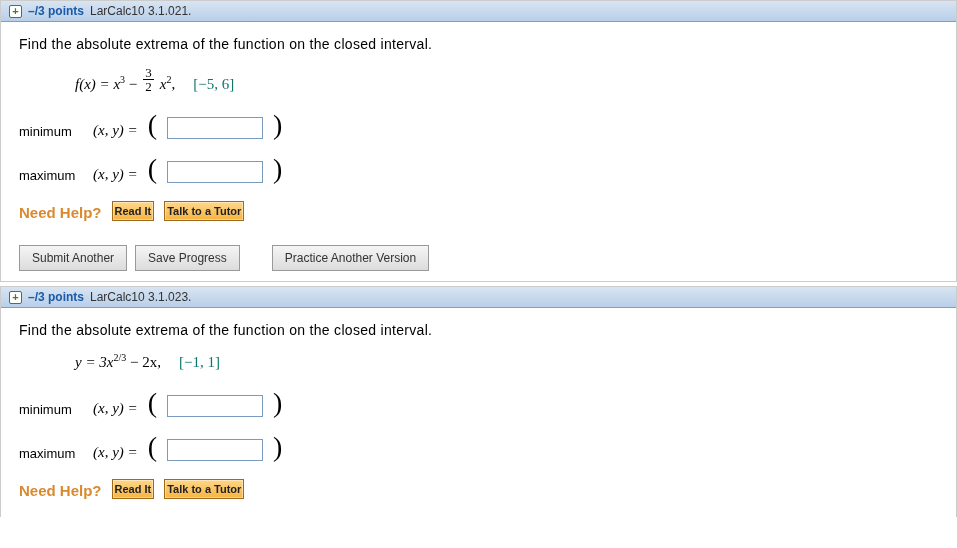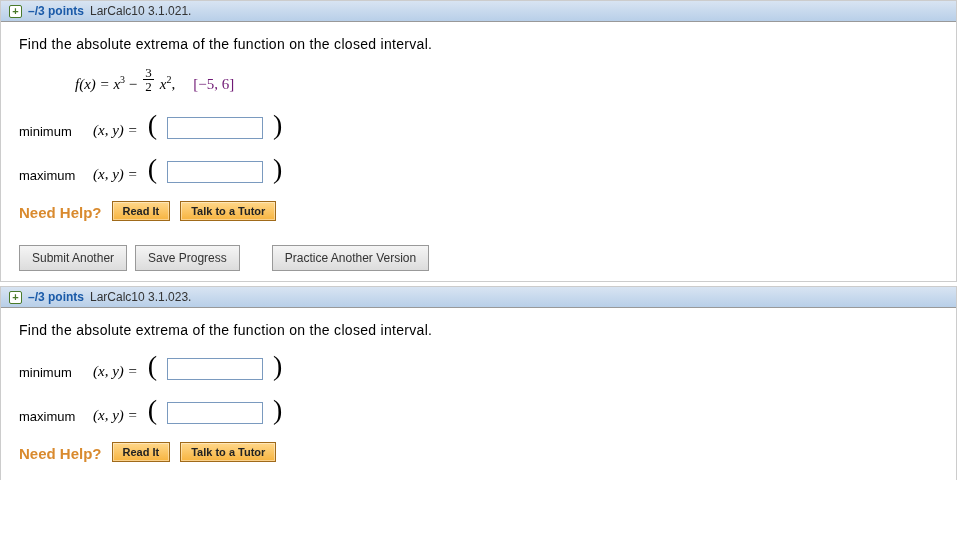--- a/index.html
+++ b/index.html
@@ -58,21 +58,21 @@
   .formula-row {
     margin: 0 0 18px 56px;
     font-family: 'Times New Roman', serif;
     font-style: italic;
     font-size: 15px;
     display: flex;
     align-items: flex-end;
     gap: 4px;
   }
   .formula-row .roman { font-style: normal; }
-  .interval { color: #701a75; margin-left: 14px; font-style: normal;}
+  .interval { color: #0f766e; margin-left: 14px; font-style: normal;}
   .frac {
     display: inline-flex;
     flex-direction: column;
     align-items: center;
     vertical-align: middle;
     font-style: normal;
     font-size: 13px;
     line-height: 1;
     margin: 0 2px;
   }
@@ -114,21 +114,21 @@
   }
   .need-help-label {
     color: #d98a2e;
     font-weight: bold;
     font-size: 15px;
   }
   .orange-btn {
     background: linear-gradient(to bottom, #ffd78a, #f7b440);
     border: 1px solid #a06a1a;
     box-shadow: inset 0 0 0 1px rgba(255,255,255,0.4);
-    padding: 3px 10px;
+    padding: 3px 2px;
     font-size: 11px;
     font-weight: bold;
     color: #222;
     cursor: pointer;
     font-family: Arial, sans-serif;
   }
   .action-row {
     display: flex;
     align-items: center;
     gap: 8px;
@@ -200,20 +200,24 @@
 
 <div class="question" style="border-bottom:none;">
   <div class="question-header">
     <span class="expand-icon">+</span>
     <span class="points"><span class="dash">–/3 points</span></span>
     <span class="reference">LarCalc10 3.1.023.</span>
   </div>
   <div class="question-body">
     <p class="prompt">Find the absolute extrema of the function on the closed interval.</p>
 
+    <div class="formula-row" style="margin-left:56px;">
+      <span><span>y = 3x</span><sup>2/3</sup><span class="roman"> − 2x,</span></span>
+      <span class="interval">[−1, 1]</span>
+    </div>
 
     <div class="answer-row">
       <span class="label1">minimum</span>
       <span class="label2">(x, y)  =</span>
       <span class="paren">(</span>
       <input type="text" class="answer-input" style="">
       <span class="paren">)</span>
     </div>
 
     <div class="answer-row">

